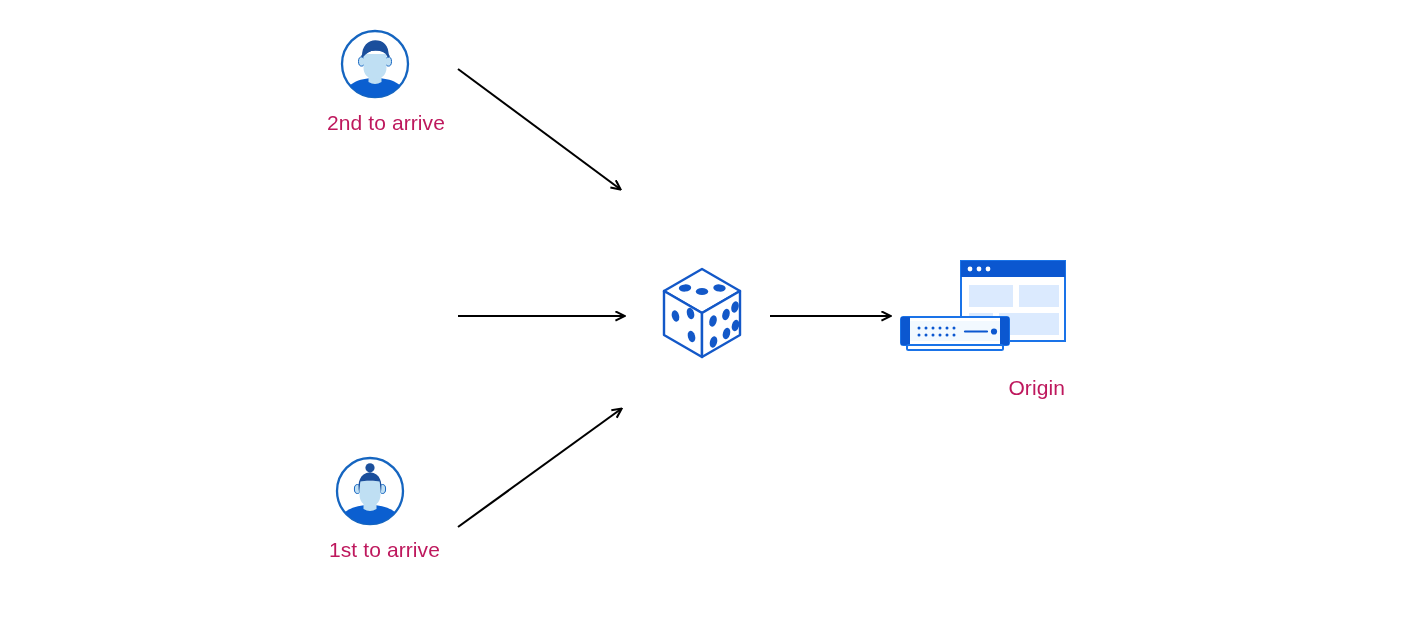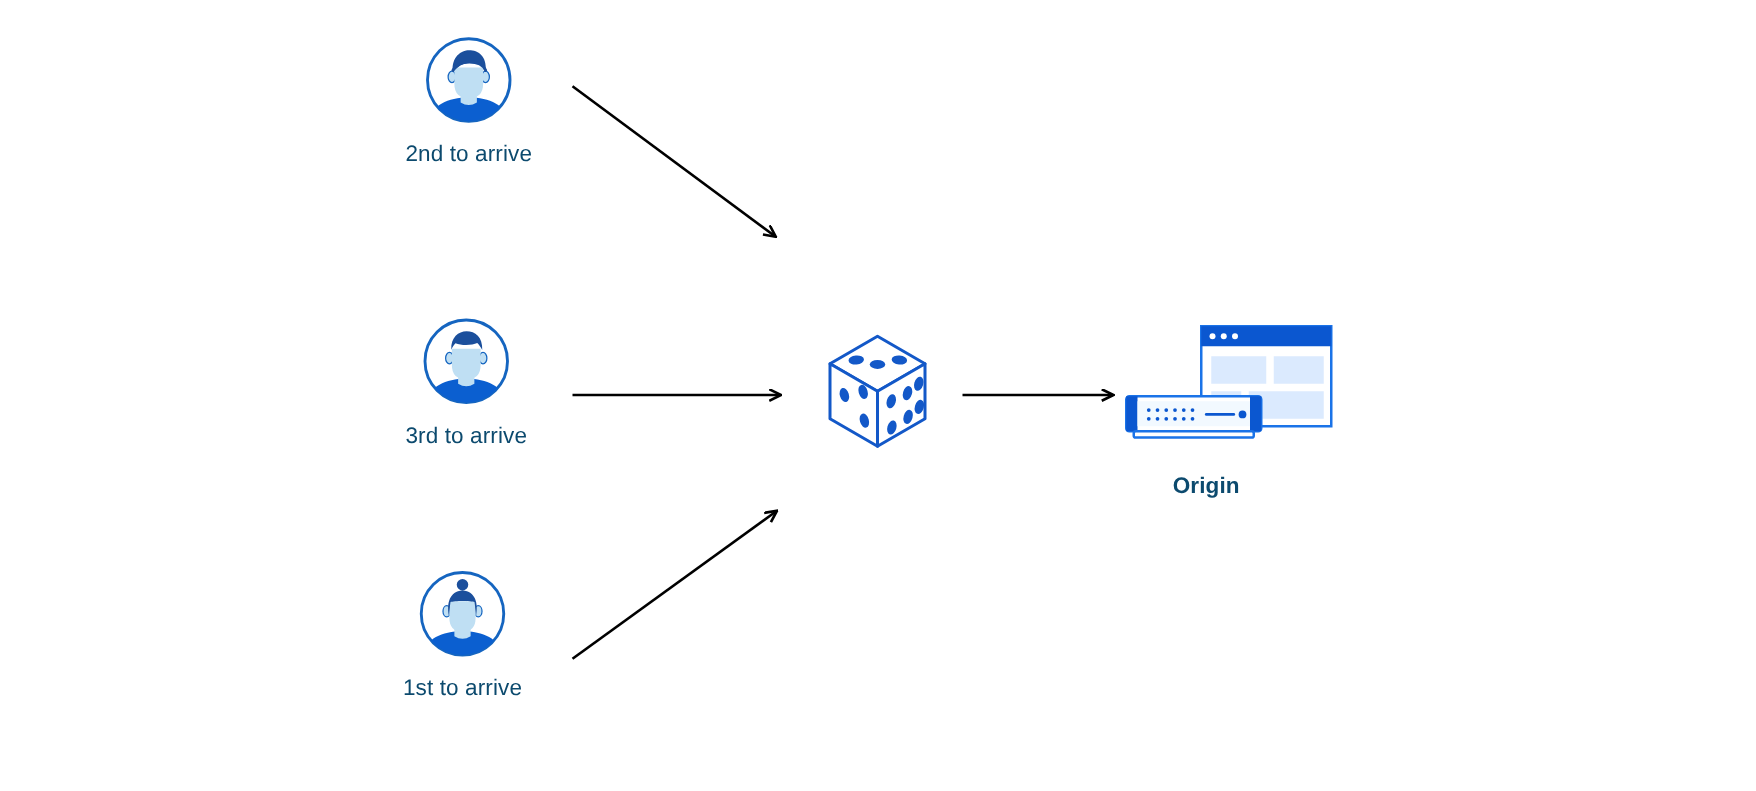--- a/index.html
+++ b/index.html
@@ -22,30 +22,30 @@
   }
   .avatar-node { width: 140px; }
   .avatar-wrap {
     width: 72px;
     height: 72px;
     margin: 0 auto;
     display: block;
   }
   .node-label {
     display: block;
-    text-align: center;
+    text-align: right;
     font-family: "Liberation Sans", sans-serif;
-    font-size: 18px;
+    font-size: 21px;
     line-height: 22px;
-    color: #0c4a6e;
+    color: #be185d;
     letter-spacing: 0.1px;
     white-space: nowrap;
   }
   .label-gap { margin-top: 12px; }
-  .origin-node { width: 200px; font-weight: bold; }
+  .origin-node { width: 200px; }
   .origin-wrap {
     width: 140px;
     height: 110px;
     margin: 0 auto;
     display: block;
   }
   .dice-node { width: 120px; }
   .dice-wrap {
     width: 96px;
     height: 100px;
@@ -107,44 +107,20 @@
           <path d="M23.2 29 C22.2 17.5 30 12.2 36.2 12.2 C43.6 12.2 50.4 16.6 49.6 28.6
                    C48.2 24.4 45.2 22.4 41 22 C35.6 21.5 30.2 23 26.9 26.2
                    C25.7 27.3 24.1 28.6 23.2 29 Z" fill="#1b4f9c"></path>
           <path d="M23.4 28.2 C25.6 24.2 30.4 21.6 36.4 21.6 C43 21.6 47.8 24 49.5 28.3" fill="none" stroke="#1b4f9c" stroke-width="2.4" stroke-linecap="round"></path>
         </g>
       </svg>
     </div>
     <span class="node-label label-gap">2nd to arrive</span>
   </div>
 
-  <div class="node avatar-node" style="left:303px; top:253px;">
-    <div class="avatar-wrap">
-      <svg viewBox="0 0 72 72" width="72" height="72">
-        <defs>
-          <clipPath id="clip-av2">
-              <circle cx="36" cy="36" r="33"></circle>
-            </clipPath>
-        </defs>
-        <circle cx="36" cy="36" r="33" fill="#ffffff" stroke="#1565c0" stroke-width="2.3"></circle>
-        <g clip-path="url(#clip-av2)">
-          <path d="M3 72 C5 57 18 50 36 50 C54 50 67 57 69 72 Z" fill="#0b5fd0"></path>
-          <path d="M29.5 42 h13 v12 q-6.5 4 -13 0 Z" fill="#bfdff3"></path>
-          <path d="M29.5 46 q6.5 4 13 0" fill="none" stroke="#1565c0" stroke-width="1.1" opacity="0.55"></path>
-          <ellipse cx="22.6" cy="33.5" rx="3.1" ry="4.6" fill="#bfdff3" stroke="#1565c0" stroke-width="1"></ellipse>
-          <ellipse cx="49.4" cy="33.5" rx="3.1" ry="4.6" fill="#bfdff3" stroke="#1565c0" stroke-width="1"></ellipse>
-          <path d="M24.5 26 h23 v13 q0 11.5 -11.5 11.5 Q24.5 50.5 24.5 39 Z" fill="#bfdff3"></path>
-          <path d="M24 26.8 C23.6 16.8 29.8 12 36.2 12 C43.2 12 49.2 16.4 48.8 27
-                   C47.4 24.6 46.2 22.6 44.8 21.4 C40.8 23.4 32 23.6 27.4 21.6
-                   C26.2 22.8 25 24.6 24 26.8 Z" fill="#1b4f9c"></path>
-        </g>
-      </svg>
-    </div>
-    <span class="node-label label-gap">3rd to arrive</span>
-  </div>
 
   <div class="node avatar-node" style="left:300px; top:455px;">
     <div class="avatar-wrap">
       <svg viewBox="0 0 72 72" width="72" height="72">
         <defs>
           <clipPath id="clip-av3">
               <circle cx="36" cy="36" r="33"></circle>
             </clipPath>
         </defs>
         <circle cx="36" cy="36" r="33" fill="#ffffff" stroke="#1565c0" stroke-width="2.3"></circle>

